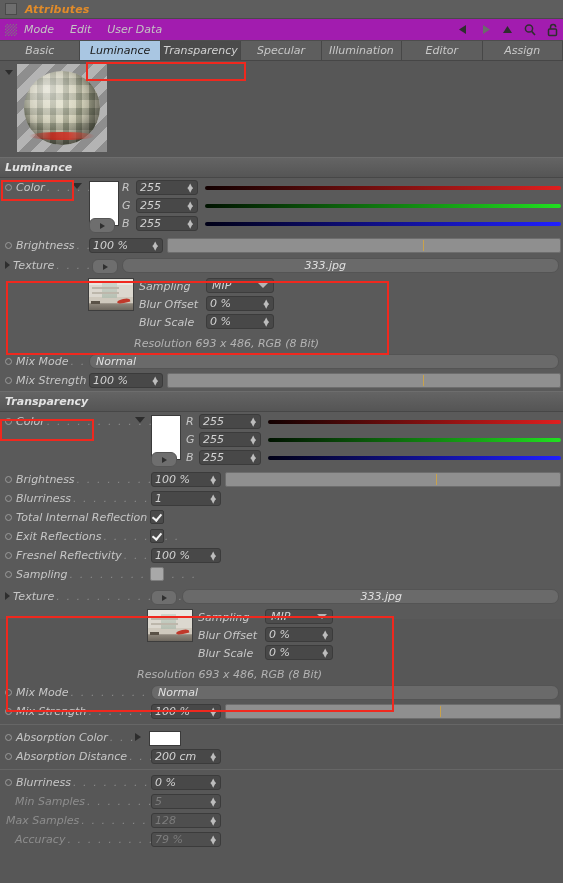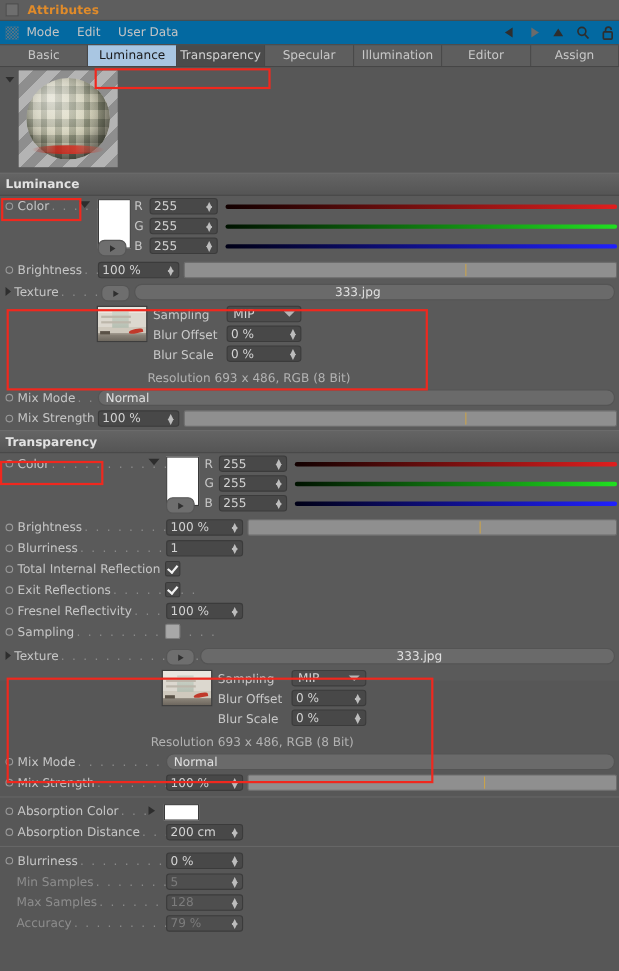--- a/index.html
+++ b/index.html
@@ -3,31 +3,31 @@
 <meta charset="utf-8">
 <style>
   html,body{margin:0;padding:0;}
   body{
     width:563px;height:883px;overflow:hidden;
     background:#575757;
     font-family:"DejaVu Sans","Liberation Sans",sans-serif;
     font-size:11px;color:#c9c9c9;
     -webkit-font-smoothing:antialiased;
   }
-  .panel{position:relative;width:563px;height:619px;background:#5a5a5a;}
+  .panel{position:relative;width:563px;height:619px;background:#5a5a5a;font-style:italic;}
 
   
   .titlebar{height:18px;background:#5e5e5e;display:flex;align-items:center;
             border-bottom:1px solid #4a4a4a;}
   .tb-box{width:10px;height:10px;margin-left:5px;margin-right:8px;
           background:#6e6e6e;border:1px solid #4a4a4a;}
   .tb-title{color:#e08b2a;font-size:11px;font-weight:bold;letter-spacing:.2px;}
 
   
-  .menubar{height:21px;background:#0369a1;display:flex;align-items:center;
+  .menubar{height:21px;background:#a21caf;display:flex;align-items:center;
            border-bottom:1px solid #4d4d4d;position:relative;}
   .grip{width:12px;height:12px;margin-left:5px;margin-right:7px;
         background-image:
           linear-gradient(45deg,#7d7d7d 25%,transparent 25%,transparent 75%,#7d7d7d 75%),
           linear-gradient(45deg,#7d7d7d 25%,transparent 25%,transparent 75%,#7d7d7d 75%);
         background-size:3px 3px;background-position:0 0,1.5px 1.5px;opacity:.8;}
   .menu-item{color:#c4c4c4;font-size:11px;margin-right:16px;cursor:default;}
   .tb-icons{position:absolute;right:4px;top:0;height:21px;display:flex;align-items:center;gap:9px;}
   .ic{display:block;}
 
@@ -531,21 +531,21 @@
       <div class="dots" style="margin-left:2px;">. . . . . . . . . .</div>
     </div>
     <div class="field dimfield" style="position:absolute;left:151px;top:2px;width:70px;">
       <span>5</span>
       <span class="spin">▲<br>▼</span>
     </div>
   </div>
 
   <div style="position:relative;height:19px;">
     <div class="row">
-      <div class="lbl dim" style="margin-left:10px;">Max Samples</div>
+      <div class="lbl dim" style="margin-left:1px;">Max Samples</div>
       <div class="dots" style="margin-left:2px;">. . . . . . . . . .</div>
     </div>
     <div class="field dimfield" style="position:absolute;left:151px;top:2px;width:70px;">
       <span>128</span>
       <span class="spin">▲<br>▼</span>
     </div>
   </div>
 
   <div style="position:relative;height:19px;">
     <div class="row">

